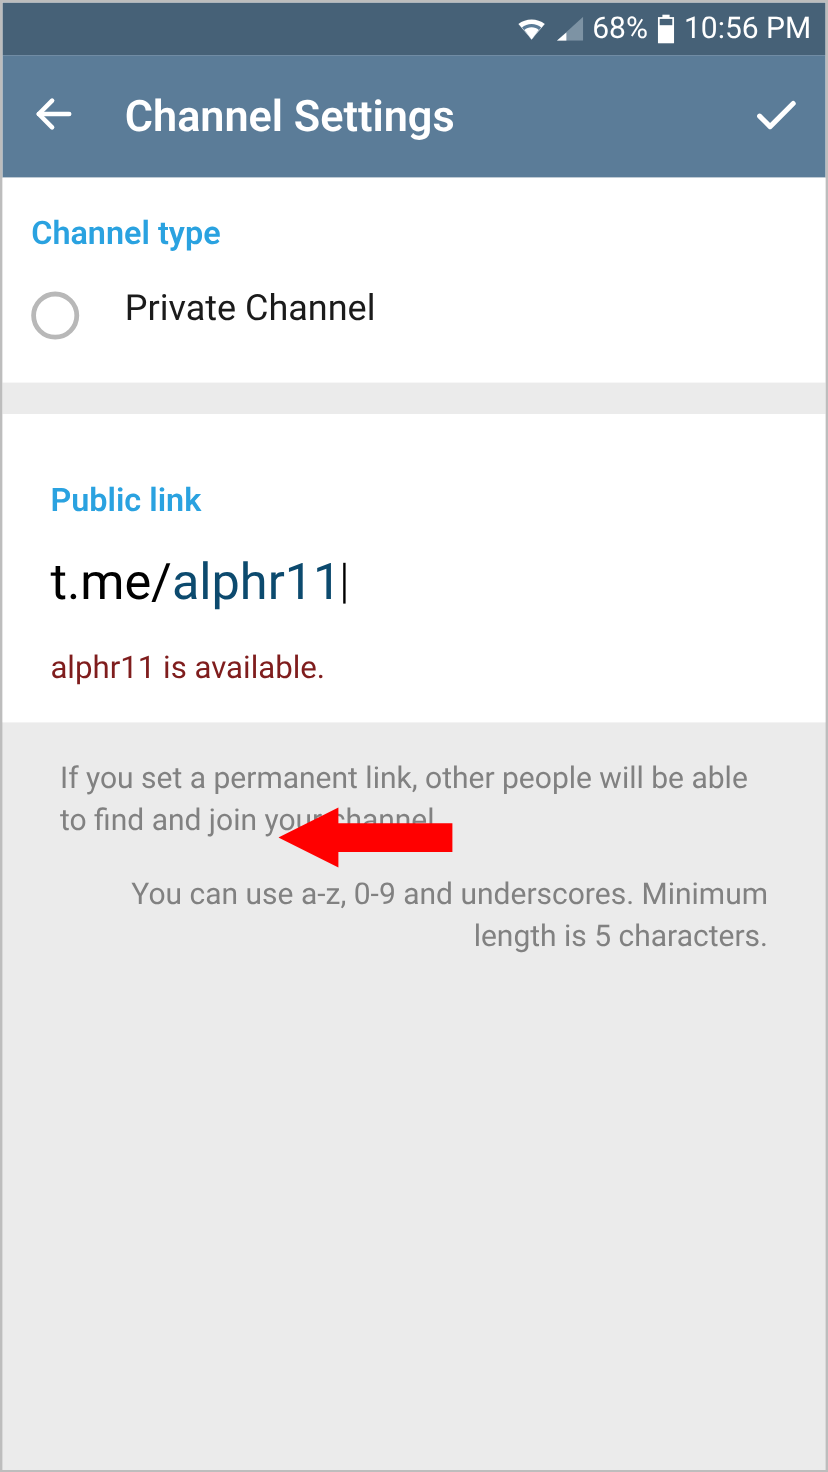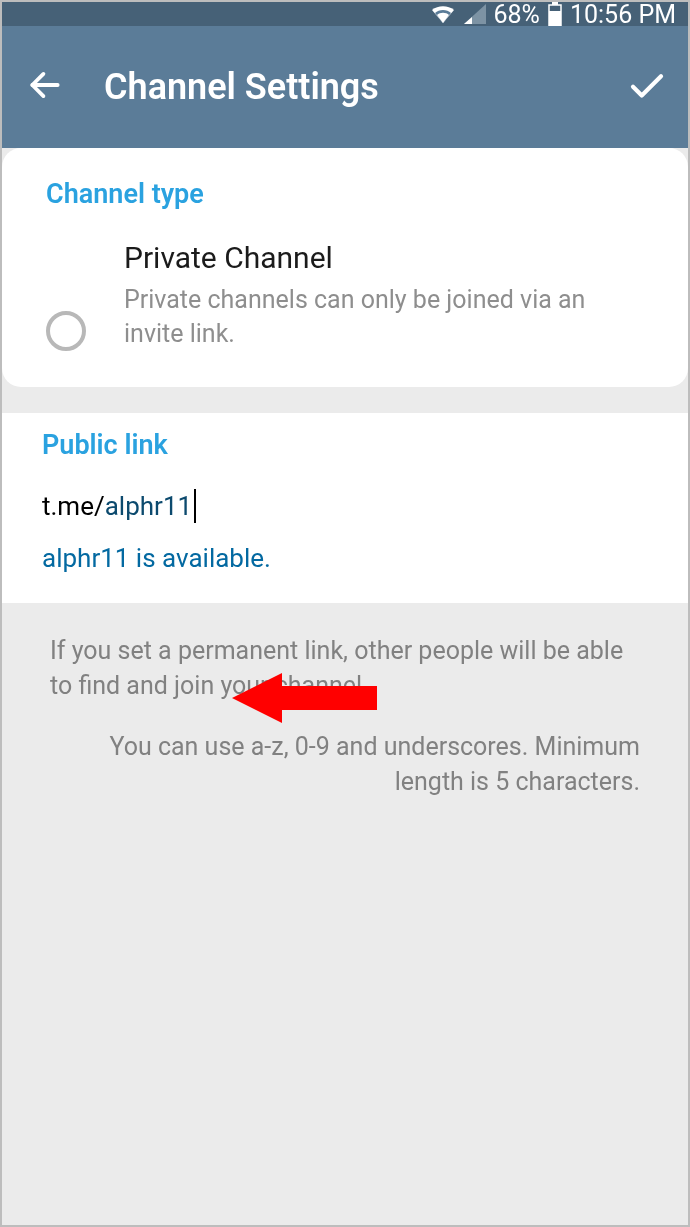--- a/index.html
+++ b/index.html
@@ -7,49 +7,48 @@
       width: 690px;
       height: 1227px;
       font-family: -apple-system, Roboto, "Helvetica Neue", Arial, sans-serif;
       background: #ebebeb;
       border: 2px solid #bdbdbd;
       overflow: hidden;
       position: relative;
     }
     .status-bar {
       background: #466177;
-      height: 24px;
+      height: 44px;
       display: flex;
       align-items: center;
       justify-content: flex-end;
       padding: 0 12px;
       color: #fff;
       font-size: 25px;
       gap: 8px;
     }
     .status-bar .wifi-icon svg, .status-bar .cell-icon svg, .status-bar .battery-icon svg { display:block; }
     .app-bar {
       background: #5b7c98;
-      height: 122px;
+      height: 102px;
       display: flex;
       align-items: center;
       padding: 0 20px 0 24px;
     }
     .app-bar .back-icon { color:#fff; margin-right: 40px; }
     .app-bar .title {
       flex: 1;
       color: #fff;
       font-size: 36px;
       font-weight: 600;
     }
     .app-bar .check-icon { color:#fff; }
     .section {
       background: #fff;
-      padding: 30px 40px 36px 44px;
-      border-radius: 19px;
+      padding: 30px 40px 36px 24px;
     }
     .section-header {
       color: #2aa2e0;
       font-size: 27px;
       font-weight: 600;
       margin-bottom: 28px;
     }
     .radio-row { display:flex; align-items:flex-start; margin-bottom: 34px; }
     .radio-row:last-child { margin-bottom: 0; align-items: flex-end; }
     .radio-circle {
@@ -65,40 +64,40 @@
       content:'';
       position:absolute;
       width: 20px; height:20px; border-radius:50%;
       background:#2aa2e0;
       left:50%; top:50%; transform:translate(-50%,-50%);
     }
     .radio-content { padding-top: 2px; }
     .radio-title { color:#1b1b1b; font-size:30px; margin-bottom: 8px; }
     .radio-desc { color:#8e8e8e; font-size:25px; line-height:1.35; }
     .gap { height: 26px; background:#ebebeb; }
-    .link-section { background:#fff; padding: 16px 40px 30px 40px; }
+    .link-section { background:#fff; padding: 56px 40px 30px 40px; }
     .link-row { display:flex; align-items:center; }
     .link-input-wrap {
-      font-size: 26px;
+      font-size: 42px;
       color:#000;
       position:relative;
       display:flex;
       align-items:center;
     }
     .link-prefix { color:#000; }
     .link-value { color:#0c4a6e; }
     .text-cursor {
       display:inline-block;
       width:2px; height:34px; background:#000;
       margin-left:2px; vertical-align:middle;
     }
     .avail-text {
-      color: #0369a1;
+      color: #7f1d1d;
       font-size: 26px;
-      margin-top: 20px;
+      margin-top: 32px;
     }
     .desc-block {
       padding: 30px 48px;
       color:#818181;
       font-size: 25px;
       line-height:1.4;
     }
     .desc-block p { margin-bottom: 26px; }
     .desc-block p:last-child { margin-bottom:0;text-align:right; }
     .arrow {
@@ -152,21 +151,20 @@
 </div>
 
 <div class="section">
   <div class="section-header">Channel type</div>
 
 
   <div class="radio-row">
     <div class="radio-circle"></div>
     <div class="radio-content">
       <div class="radio-title">Private Channel</div>
-      <div class="radio-desc">Private channels can only be joined via an invite link.</div>
     </div>
   </div>
 </div>
 
 <div class="gap"></div>
 
 <div class="link-section">
   <div class="section-header">Public link</div>
   <div class="link-row">
     <div class="link-input-wrap">

